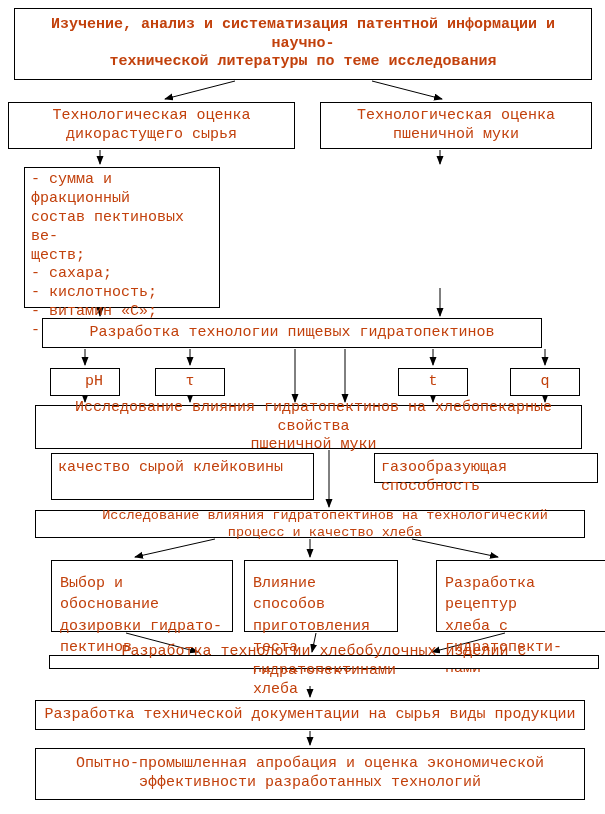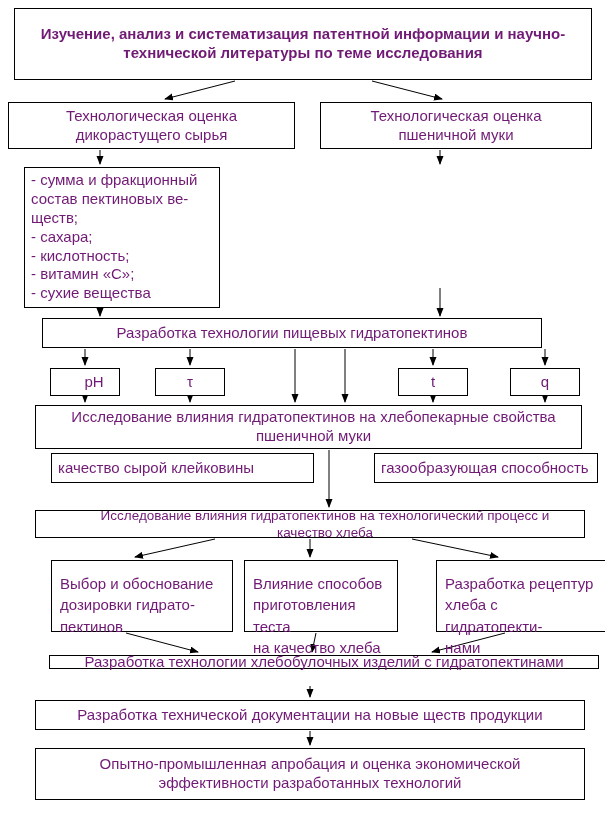--- a/index.html
+++ b/index.html
@@ -1,22 +1,22 @@
 <!DOCTYPE html>
 <html><head>
 <meta charset="utf-8">
 <style>
   html, body { margin: 0; padding: 0; background: #ffffff; }
   .page {
     position: relative;
     width: 605px;
     height: 814px;
     background: #ffffff;
-    font-family: Liberation Sans, sans-serif;
-    color: #701a75;
+    font-family: Liberation Mono, monospace;
+    color: #c2410c;
     overflow: hidden;
   }
   .box {
     position: absolute;
     box-sizing: border-box;
     border: 1px solid #000000;
     background: #ffffff;
     font-size: 15px;
     line-height: 1.26;
     white-space: pre-line;
@@ -101,33 +101,33 @@
   <div class="box center" style="left:42px; top:318px; width:500px; height:30px;">Разработка технологии пищевых гидратопектинов</div>
 
   <div class="box center" style="left:50px; top:368px; width:70px; height:28px;padding-left:24px;">pH</div>
   <div class="box center" style="left:155px; top:368px; width:70px; height:28px;">τ</div>
   <div class="box center" style="left:398px; top:368px; width:70px; height:28px;">t</div>
   <div class="box center" style="left:510px; top:368px; width:70px; height:28px;">q</div>
 
   <div class="box center" style="left:35px; top:405px; width:547px; height:44px;padding-left:16px;">Исследование влияния гидратопектинов на хлебопекарные свойства
 пшеничной муки</div>
 
-  <div class="box leftpad" style="left:35px; top:453px; width:263px; height:30px; padding-top:5px;">качество сырой клейковины</div>
+  <div class="box leftpad" style="left:35px; top:453px; width:263px; height:47px; padding-top:5px;">качество сырой клейковины</div>
   <div class="box leftpad" style="left:358px; top:453px; width:224px; height:30px; padding-top:5px;">газообразующая способность</div>
 
   <div class="box center small" style="left:35px; top:510px; width:550px; height:28px;padding-left:36px;">Исследование влияния гидратопектинов на технологический процесс и качество хлеба</div>
 
   <div class="box leftpad tall3" style="left:35px; top:560px; width:182px; height:72px;">Выбор и обоснование
 дозировки гидрато-
 пектинов</div>
   <div class="box leftpad tall3" style="left:228px; top:560px; width:154px; height:72px;">Влияние способов
 приготовления теста
 на качество хлеба</div>
   <div class="box leftpad tall3" style="left:420px; top:560px; width:170px; height:72px;">Разработка рецептур
 хлеба с гидратопекти-
 нами</div>
 
   <div class="box center" style="left:49px; top:655px; width:550px; height:14px;">Разработка технологии хлебобулочных изделий с гидратопектинами</div>
-  <div class="box center" style="left:35px; top:700px; width:550px; height:30px;">Разработка технической документации на новые ществ продукции</div>
+  <div class="box center" style="left:35px; top:700px; width:550px; height:30px;">Разработка технической документации на сырья виды продукции</div>
   <div class="box center" style="left:35px; top:748px; width:550px; height:52px;">Опытно-промышленная апробация и оценка экономической
 эффективности разработанных технологий</div>
 
 </div>
 
 </body></html>

